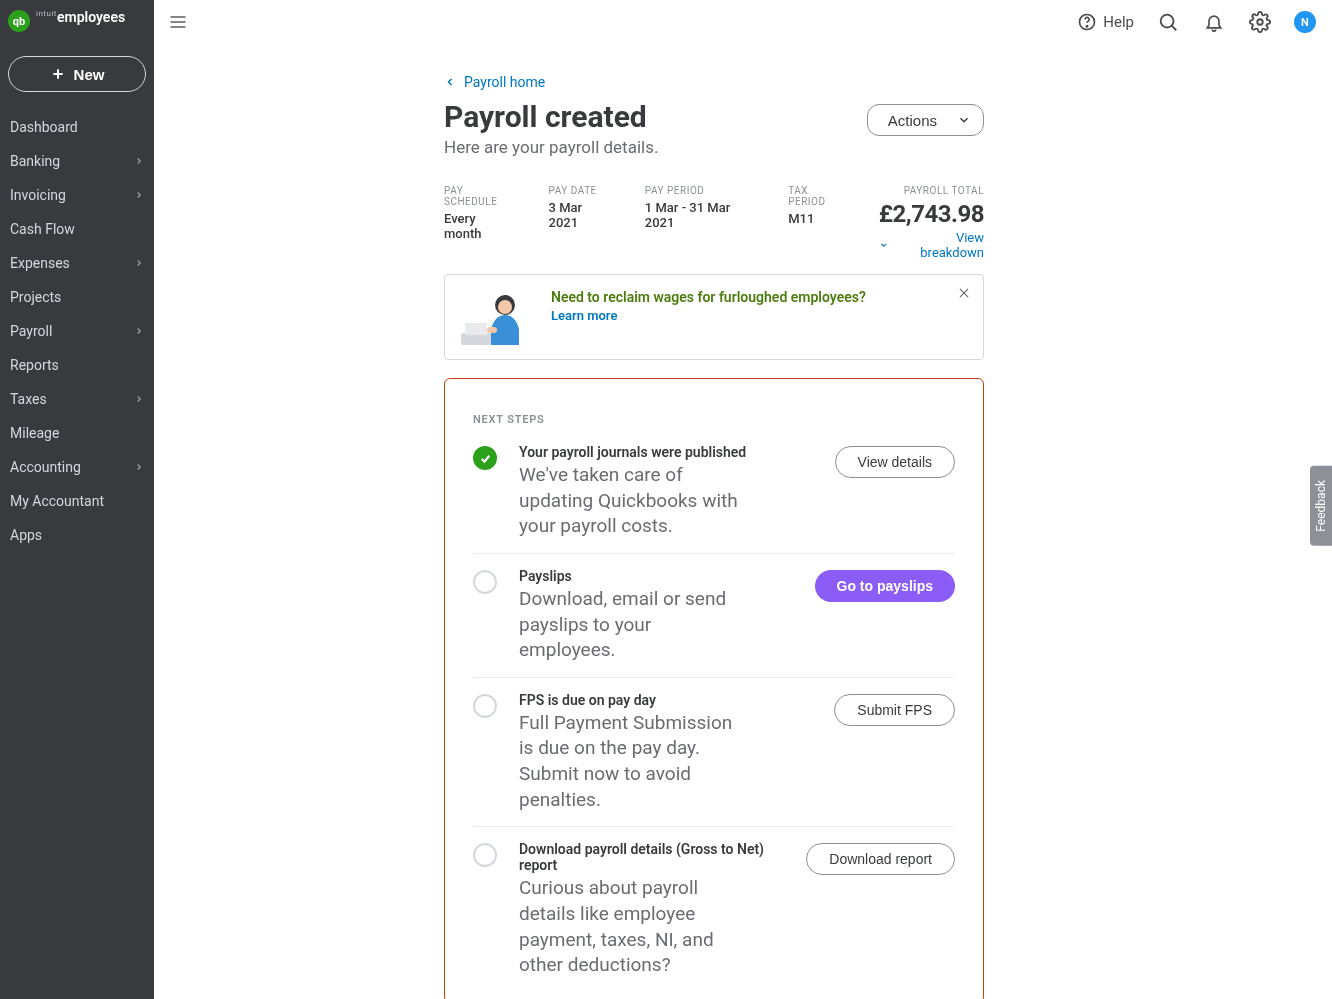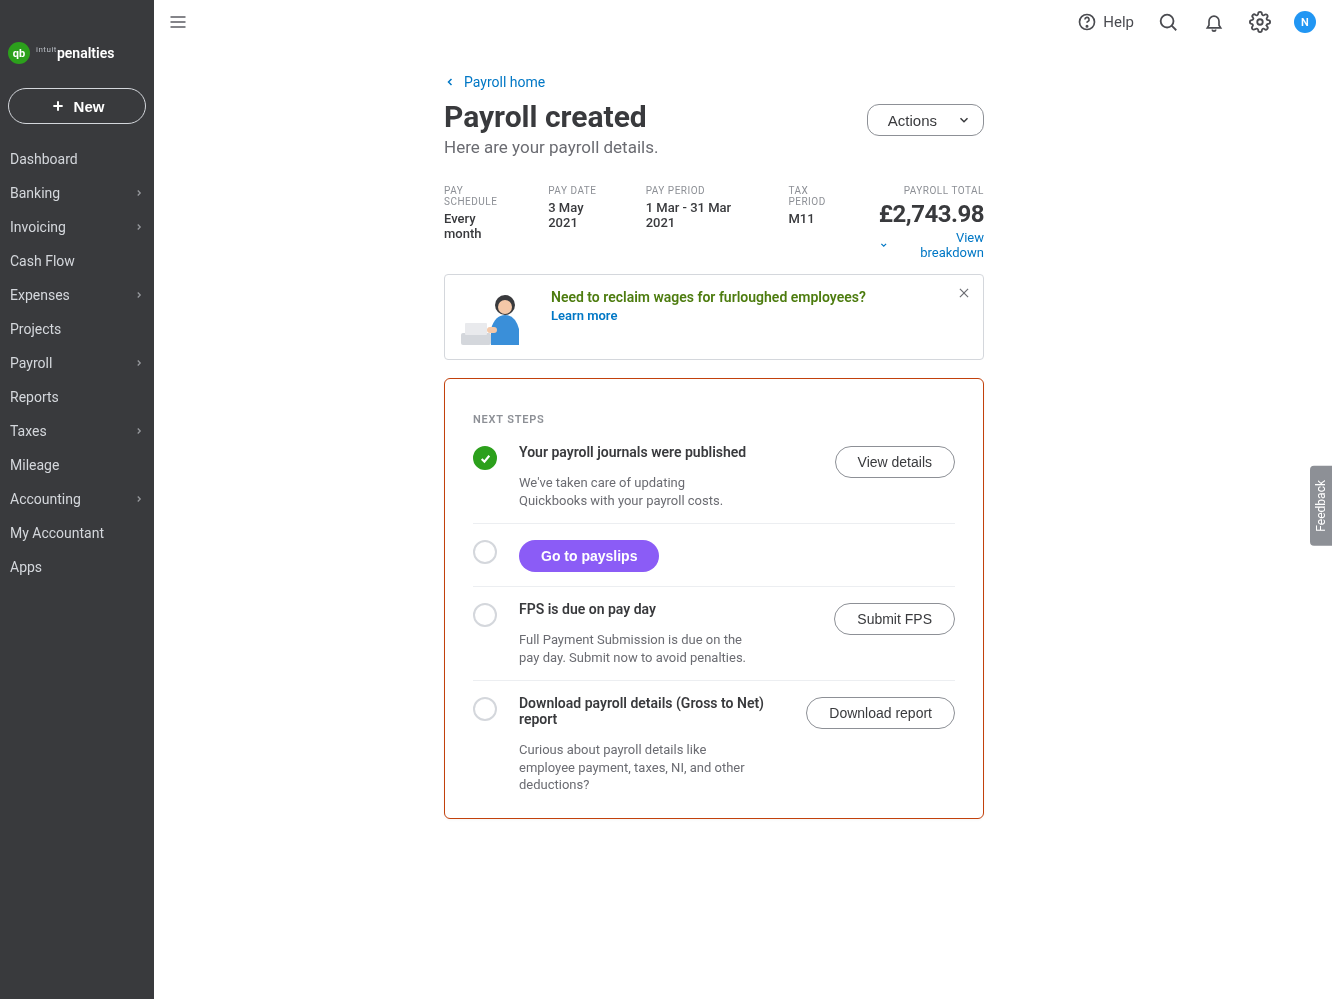--- a/index.html
+++ b/index.html
@@ -19,24 +19,23 @@
     width: 154px;
     height: 100%;
     background: #393a3d;
     color: #d4d7dc;
     display: flex;
     flex-direction: column;
     font-size: 14px;
   }
   .sidebar-logo {
     display: flex;
-    align-items: center;
+    align-items: flex-start;
     gap: 6px;
     padding: 10px 8px 10px 8px;
-    margin-top: 32px;
   }
   .sidebar-logo .qb-mark {
     width: 22px; height: 22px; border-radius: 50%;
     background: #2ca01c; display:flex; align-items:center; justify-content:center;
     color:#fff; font-weight:700; font-size:11px;
   }
   .sidebar-logo .brand {
     display:flex; flex-direction:row; line-height:1;
   }
   .sidebar-logo .brand .intuit { font-size:8px; color:#babec5; letter-spacing:0.5px;}
@@ -165,21 +164,21 @@
     flex-shrink:0;
     display:flex; align-items:center; justify-content:center;
     margin-top:2px;
   }
   .step-icon.done {
     background:#2ca01c; border-color:#2ca01c;
   }
   .step-icon.done svg { width:13px; height:13px; color:#fff;}
   .step-body { flex:1; min-width:0; }
   .step-title { font-size:14px; font-weight:600; color:#393a3d;}
-  .step-desc { font-size:13px; color:#6b6c72; margin-top:14px; line-height:1.35; max-width:230px;}
+  .step-desc { font-size:19px; color:#6b6c72; margin-top:2px; line-height:1.35; max-width:230px;}
   .step-action {
     border-radius:18px; height:32px; padding:0 22px;
     font-size:14px; font-weight:500; cursor:pointer;
     display:flex; align-items:center; flex-shrink:0;
     margin-top:2px;
   }
   .btn-outline { border:1.5px solid #8d9096; background:#fff; color:#393a3d;}
   .btn-primary { border:none; background:#8b5cf6; color:#fff; font-weight:600;}
 
   
@@ -195,21 +194,21 @@
   }
 </style>
 </head>
 <body>
 
 <aside class="sidebar">
   <div class="sidebar-logo">
     <span class="qb-mark">qb</span>
     <span class="brand">
       <span class="intuit">intuit</span>
-      <span class="qb">penalties</span>
+      <span class="qb">employees</span>
     </span>
   </div>
   <button class="new-btn">
     <svg viewBox="0 0 24 24" fill="none" stroke="currentColor" stroke-width="3">
         <line x1="12" y1="5" x2="12" y2="19"></line>
         <line x1="5" y1="12" x2="19" y2="12"></line>
       </svg>
     <span>New</span>
   </button>
   <ul class="nav" id="sidebar-nav">
@@ -334,21 +333,21 @@
       </button>
     </div>
 
     <div class="meta-row">
       <div class="meta-col">
         <span class="meta-label">PAY SCHEDULE</span>
         <span class="meta-val">Every month</span>
       </div>
       <div class="meta-col">
         <span class="meta-label">PAY DATE</span>
-        <span class="meta-val">3 May 2021</span>
+        <span class="meta-val">3 Mar 2021</span>
       </div>
       <div class="meta-col">
         <span class="meta-label">PAY PERIOD</span>
         <span class="meta-val">1 Mar - 31 Mar 2021</span>
       </div>
       <div class="meta-col">
         <span class="meta-label">TAX PERIOD</span>
         <span class="meta-val">M11</span>
       </div>
       <div class="meta-col total">
@@ -394,20 +393,24 @@
               </svg>
             </div>
             <div class="step-body">
               <div class="step-title">Your payroll journals were published</div>
               <div class="step-desc">We've taken care of updating Quickbooks with your payroll costs.</div>
             </div>
             <button class="step-action btn-outline">View details</button>
           </div>
           <div class="step">
             <div class="step-icon"></div>
+            <div class="step-body">
+              <div class="step-title">Payslips</div>
+              <div class="step-desc">Download, email or send payslips to your employees.</div>
+            </div>
             <button class="step-action btn-primary">Go to payslips</button>
           </div>
           <div class="step">
             <div class="step-icon"></div>
             <div class="step-body">
               <div class="step-title">FPS is due on pay day</div>
               <div class="step-desc">Full Payment Submission is due on the pay day. Submit now to avoid penalties.</div>
             </div>
             <button class="step-action btn-outline">Submit FPS</button>
           </div>

